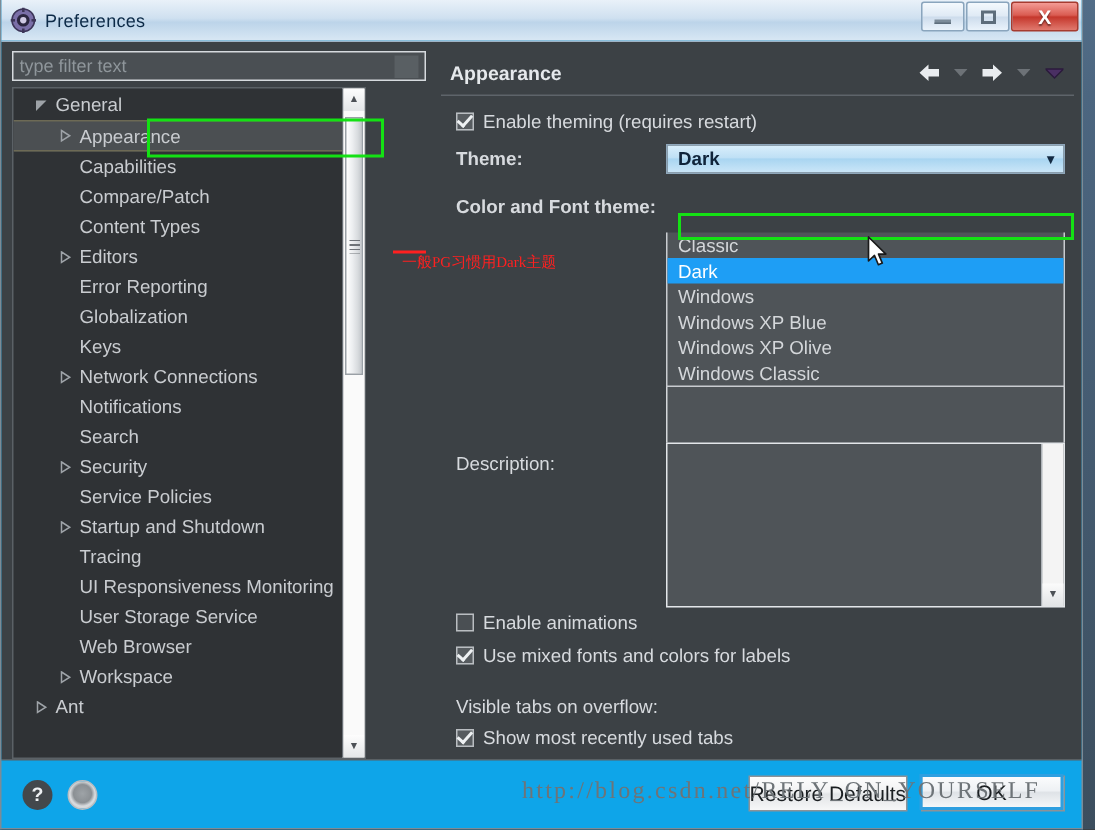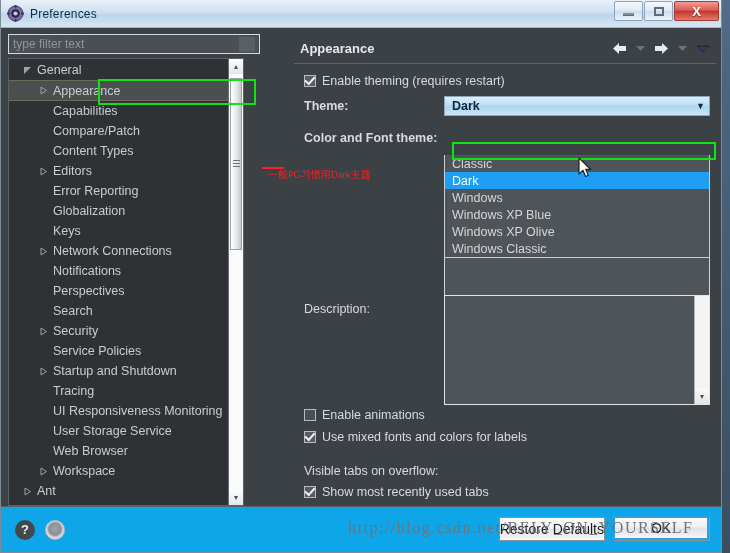--- a/index.html
+++ b/index.html
@@ -94,21 +94,21 @@
 
   
   #left-pane {
     width: 282px;
     display: flex; flex-direction: column;
     min-height: 0;
   }
   #filter-box {
     height: 20px;
     margin: 0 0 4px 2px;
-    width: 252px;
+    width: 276px;
     background: #4a4f53;
     border: 1px solid #d6dade;
     display: flex; align-items: center;
     padding: 0 4px;
   }
   #filter-input {
     flex: 1 1 auto;
     background: transparent;
     border: none; outline: none;
     color: #8f969b;
@@ -524,25 +524,20 @@
               <span class="tree-label">Network Connections</span>
             </div>
             <div class="tree-row">
               <div style="width: 20px; flex: 0 0 auto;"></div>
               <div class="tw none"></div>
               <span class="tree-label">Notifications</span>
             </div>
             <div class="tree-row">
               <div style="width: 20px; flex: 0 0 auto;"></div>
               <div class="tw none"></div>
-              <span class="tree-label">Perspectives</span>
-            </div>
-            <div class="tree-row">
-              <div style="width: 20px; flex: 0 0 auto;"></div>
-              <div class="tw none"></div>
               <span class="tree-label">Search</span>
             </div>
             <div class="tree-row">
               <div style="width: 20px; flex: 0 0 auto;"></div>
               <div class="tw">
                 <svg width="9" height="9" viewBox="0 0 9 9">
                   <path d="M2 1 L7.5 4.5 L2 8 Z" fill="none" stroke="#9ea3a8" stroke-width="1"></path>
                 </svg>
               </div>
               <span class="tree-label">Security</span>

